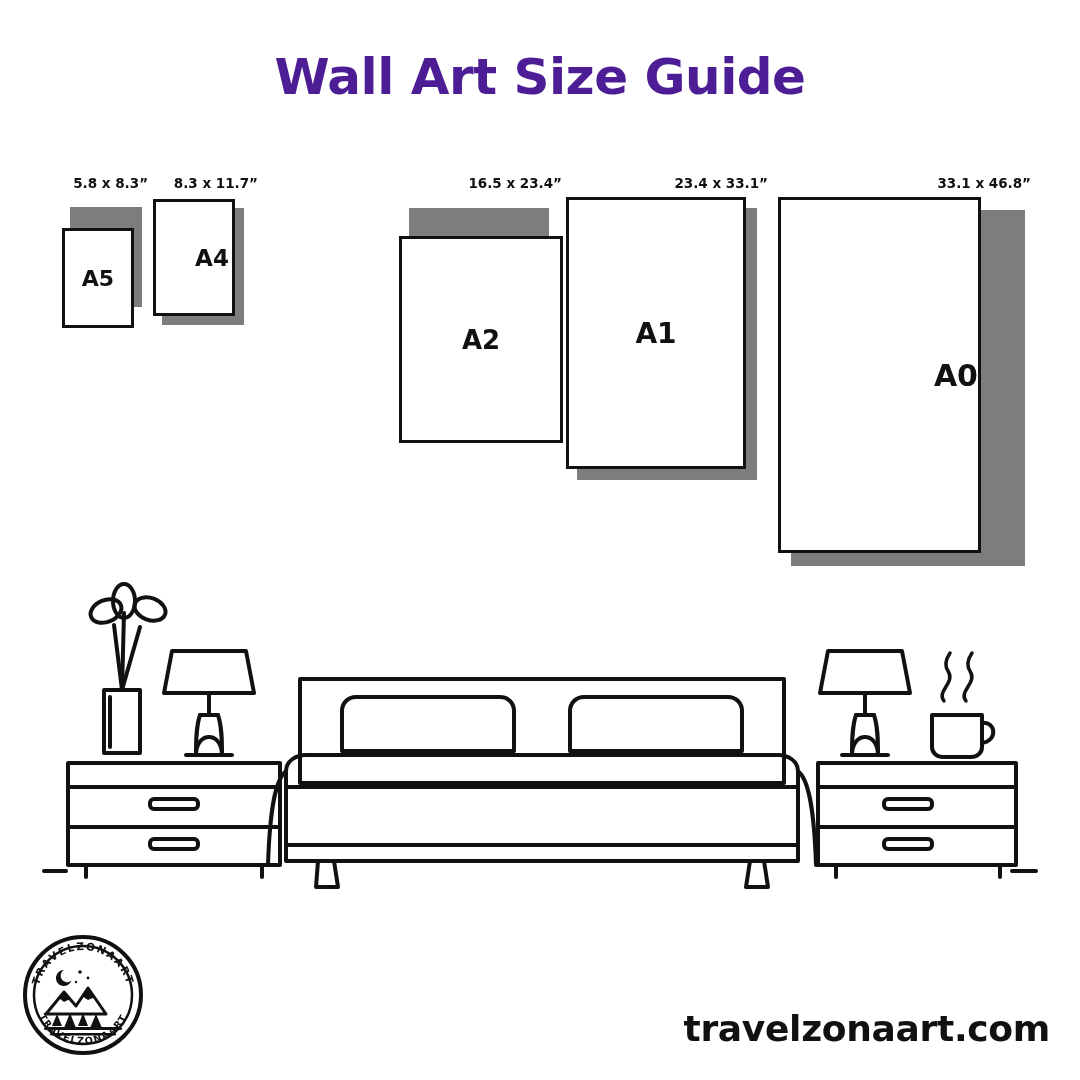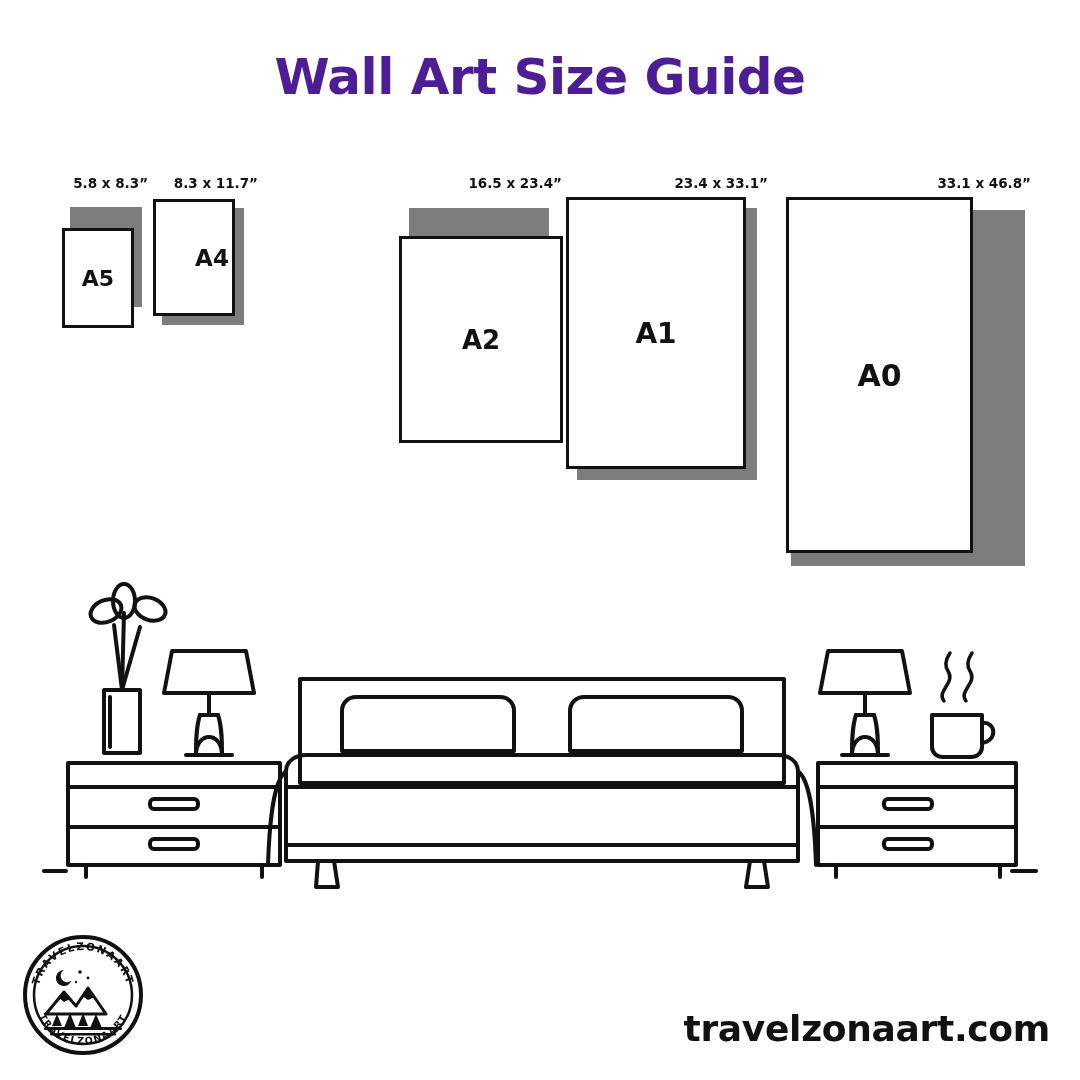--- a/index.html
+++ b/index.html
@@ -132,21 +132,21 @@
     <div class="frame-dim" style="top:0px;">23.4 x 33.1”</div>
     <div class="frame-shadow" style="left:21px; top:33px; width:180px; height:272px;"></div>
     <div class="frame-box" style="left:10px; top:22px; width:180px; height:272px;">
       <span class="frame-label" style="font-size:28px;">A1</span>
     </div>
   </div>
 
   <div class="frame-group" style="left:766px; top:175px; width:265px; height:420px;">
     <div class="frame-dim" style="top:0px;">33.1 x 46.8”</div>
     <div class="frame-shadow" style="left:25px; top:35px; width:234px; height:356px;"></div>
-    <div class="frame-box" style="left:20px; top:22px; width:187px; height:356px;">
+    <div class="frame-box" style="left:12px; top:22px; width:203px; height:356px;justify-content:flex-end;">
       <span class="frame-label" style="font-size:30px;">A0</span>
     </div>
   </div>
 
 </div>
 
 <svg id="furniture" viewBox="0 0 1080 360">
   <g fill="none" stroke="#111111" stroke-width="4" stroke-linecap="round" stroke-linejoin="round">
 
     <g>

